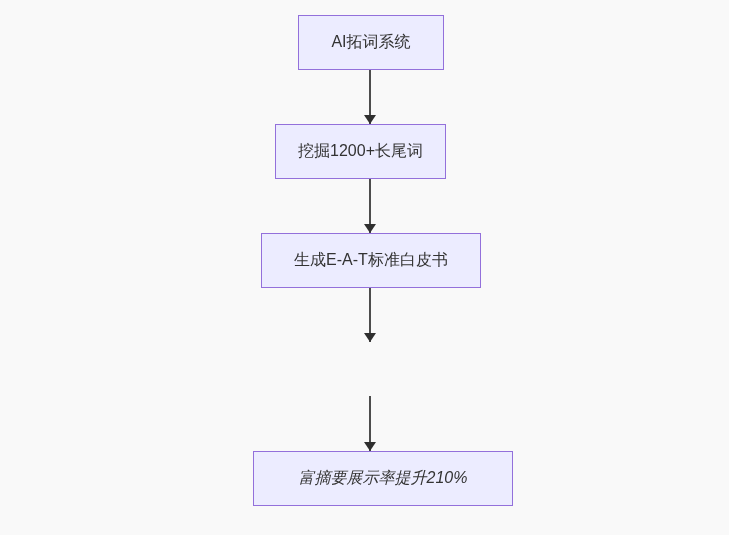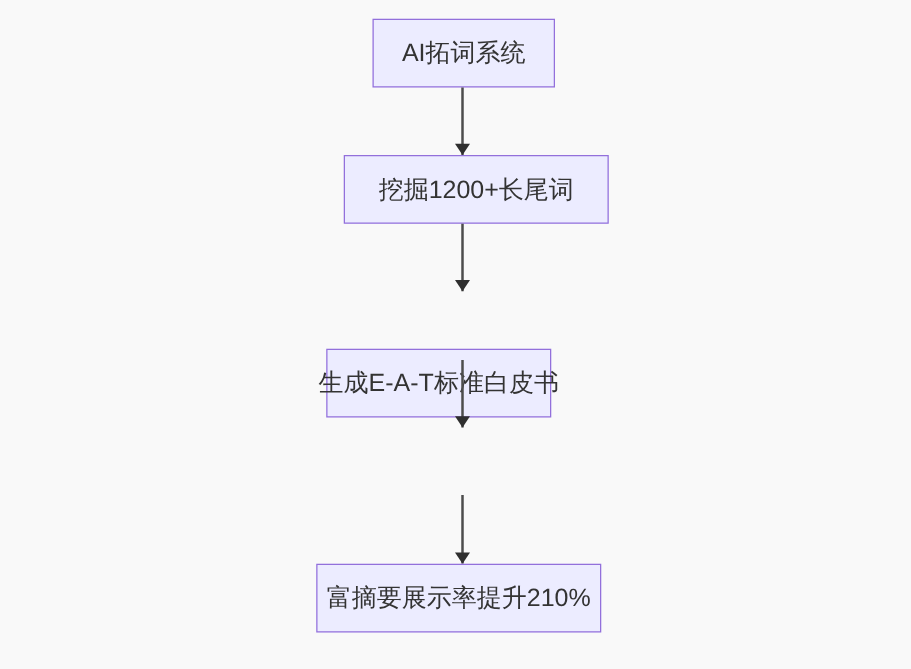--- a/index.html
+++ b/index.html
@@ -18,32 +18,32 @@
     width: 729px;
     height: 535px;
   }
   .flow-node {
     position: absolute;
     box-sizing: border-box;
     height: 55px;
     background: #ECECFF;
     border: 1px solid #9370DB;
     color: #333333;
-    font-size: 20px;
+    font-size: 16px;
     display: flex;
     align-items: center;
     justify-content: center;
     text-align: center;
     white-space: nowrap;
   }
   .node-1 { left: 298px; top: 15px;  width: 146px; }
-  .node-2 { left: 275px; top: 124px; width: 212px; }
-  .node-3 { left: 261px; top: 233px; width: 180px; margin-top: 46px; }
+  .node-2 { left: 275px; top: 124px; width: 171px; }
+  .node-3 { left: 261px; top: 233px; width: 220px; }
   .node-4 { left: 264px; top: 342px; width: 214px; }
-  .node-5 { left: 253px; top: 451px; width: 228px; }
+  .node-5 { left: 253px; top: 451px; width: 260px; font-style: italic; }
 
   .flow-arrow {
     position: absolute;
     left: 370px;
     width: 0;
   }
   .arrow-line {
     position: absolute;
     left: -1px;
     top: 0;

